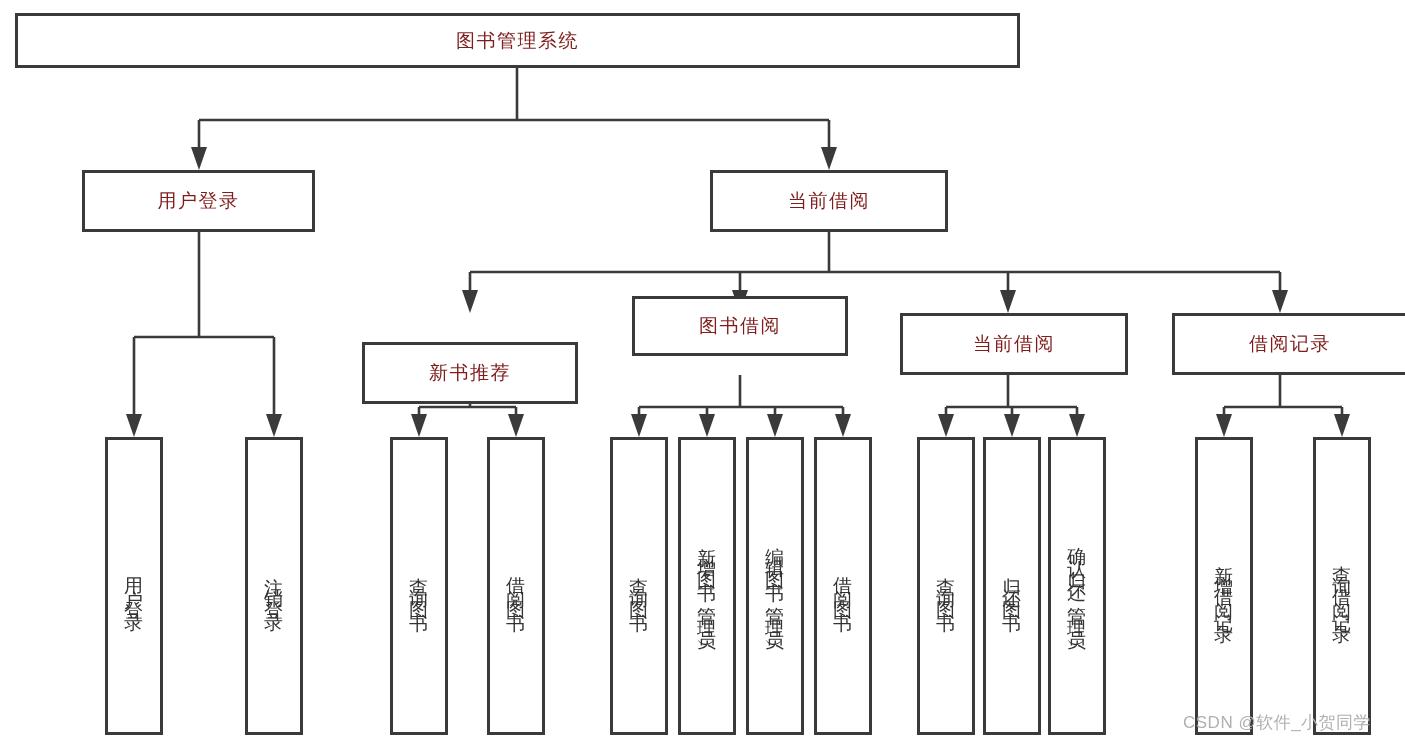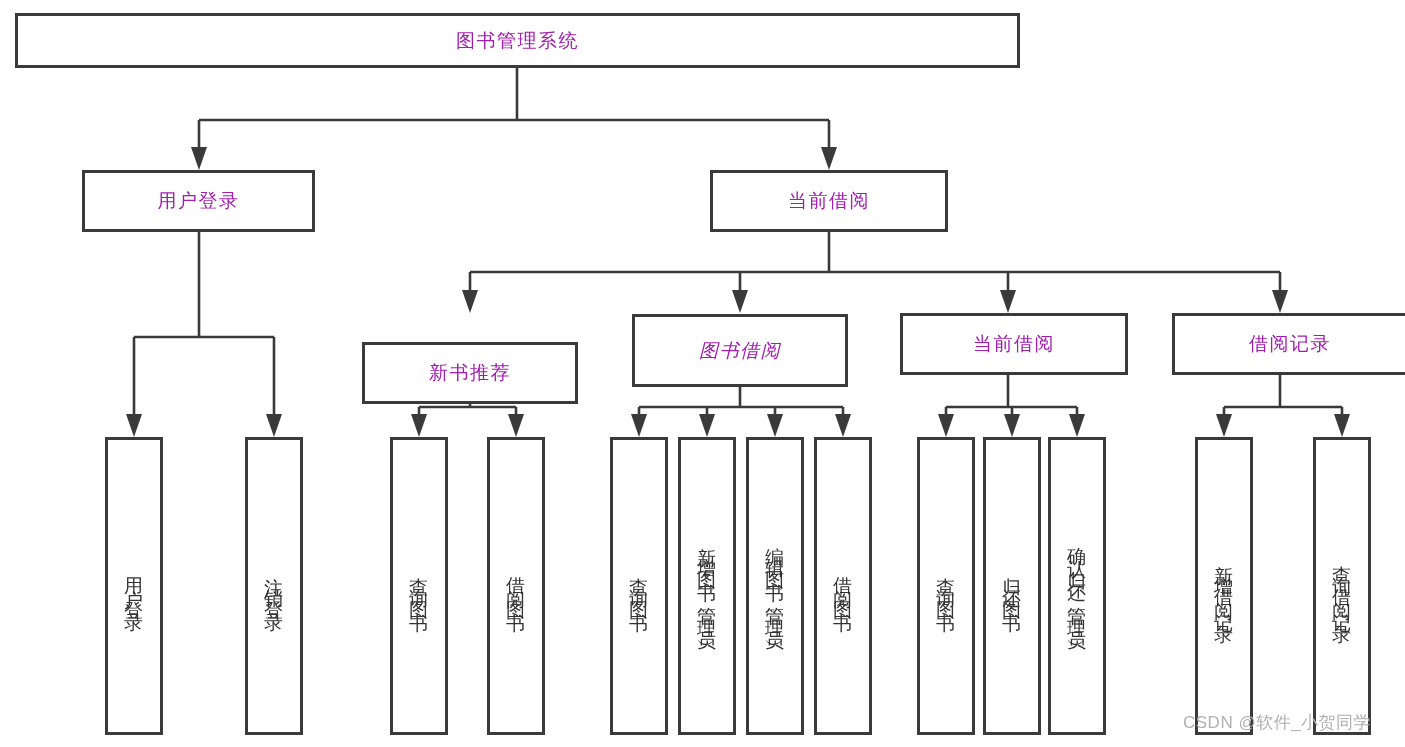--- a/index.html
+++ b/index.html
@@ -5,21 +5,21 @@
   html,body{margin:0;padding:0;background:#ffffff;}
   .stage{
     position:relative;width:1405px;height:747px;background:#ffffff;
     font-family:"Liberation Sans","DejaVu Sans",sans-serif;color:#2f2f2f;overflow:hidden;
   }
   .wires{position:absolute;left:0;top:0;width:1405px;height:747px;}
   .box{
     position:absolute;box-sizing:border-box;border:3px solid #3a3a3a;background:#ffffff;
     display:flex;align-items:center;justify-content:center;text-align:center;
   }
-  .hlabel{font-size:19px;letter-spacing:1.5px;white-space:nowrap;color:#a21caf;}
+  .hlabel{font-size:19px;letter-spacing:1.5px;white-space:nowrap;color:#7f1d1d;}
   .leaf .vlabel{
     writing-mode:vertical-lr;text-orientation:mixed;
     font-size:19px;line-height:1;letter-spacing:12px;color:#333333;
   }
   .watermark{
     position:absolute;left:1183px;top:711px;z-index:5;
     font-size:17px;color:#b0b0b0;letter-spacing:0.5px;white-space:nowrap;
   }
 </style>
 </head>
@@ -77,21 +77,21 @@
   <div class="box" style="left:82px;top:170px;width:233px;height:62px;">
     <span class="hlabel">用户登录</span>
   </div>
   <div class="box" style="left:710px;top:170px;width:238px;height:62px;">
     <span class="hlabel">当前借阅</span>
   </div>
 
   <div class="box" style="left:362px;top:313px;width:216px;height:62px;margin-top:29px;">
     <span class="hlabel">新书推荐</span>
   </div>
-  <div class="box" style="left:632px;top:314px;width:216px;height:73px;font-style:italic;">
+  <div class="box" style="left:632px;top:296px;width:216px;height:60px;">
     <span class="hlabel">图书借阅</span>
   </div>
   <div class="box" style="left:900px;top:313px;width:228px;height:62px;">
     <span class="hlabel">当前借阅</span>
   </div>
   <div class="box" style="left:1172px;top:313px;width:236px;height:62px;">
     <span class="hlabel">借阅记录</span>
   </div>
 
   <div class="box leaf" style="left:105px;top:437px;width:58px;height:298px;">

